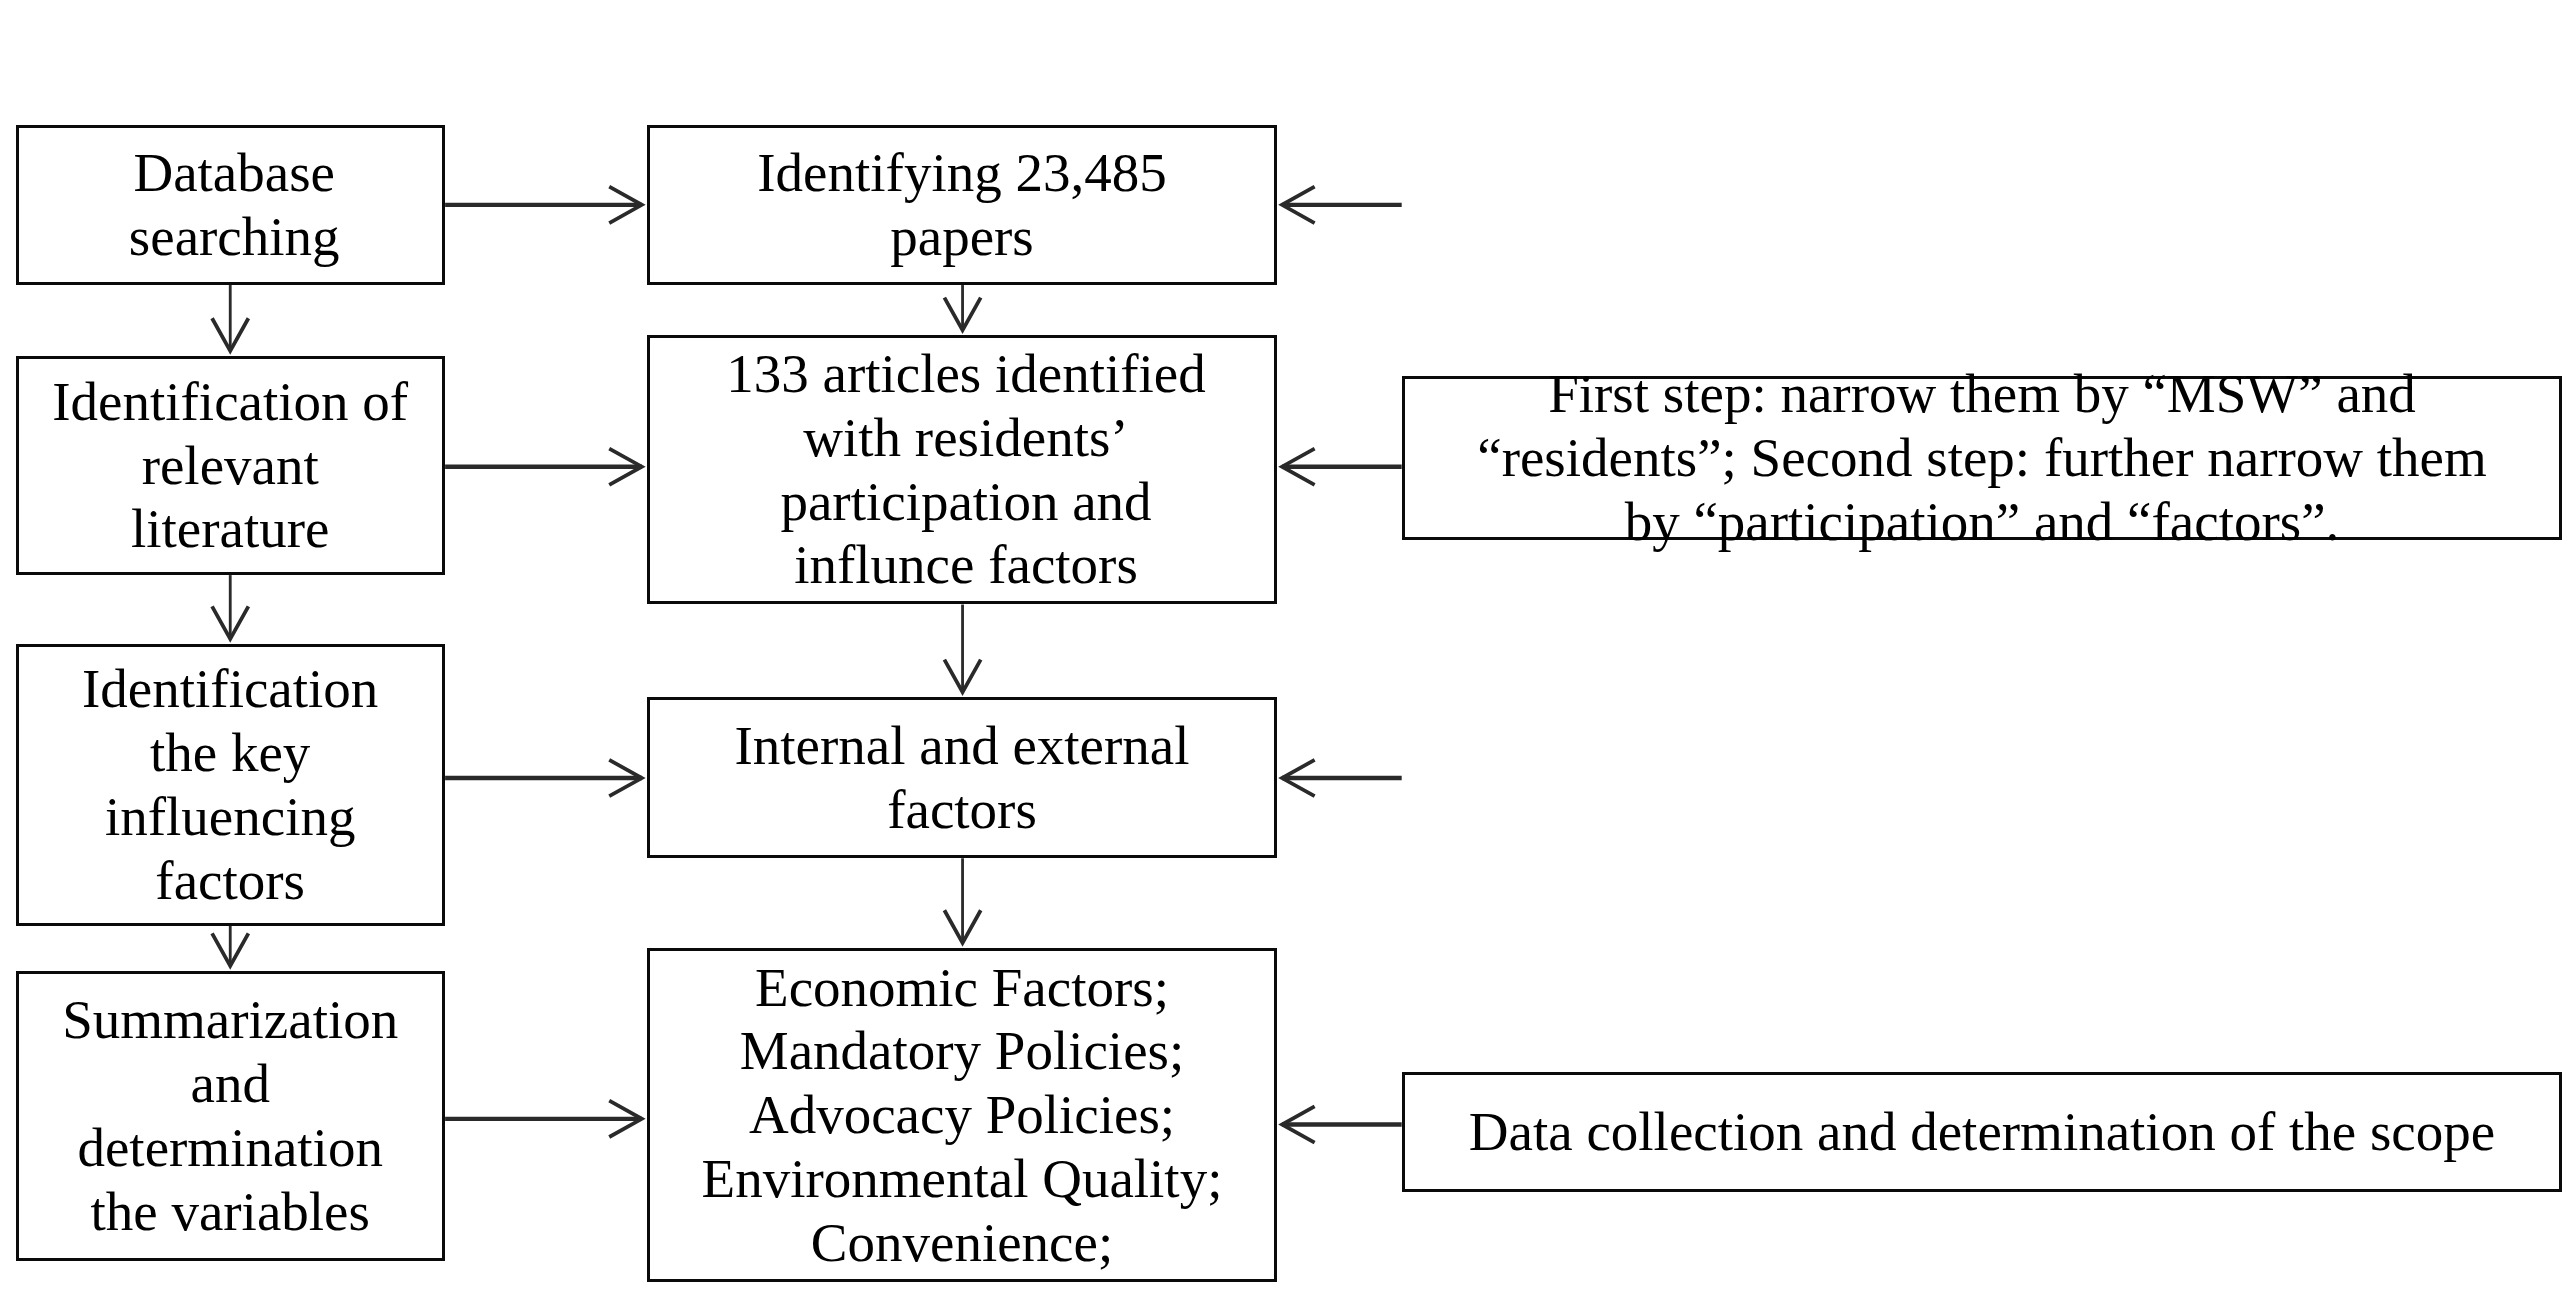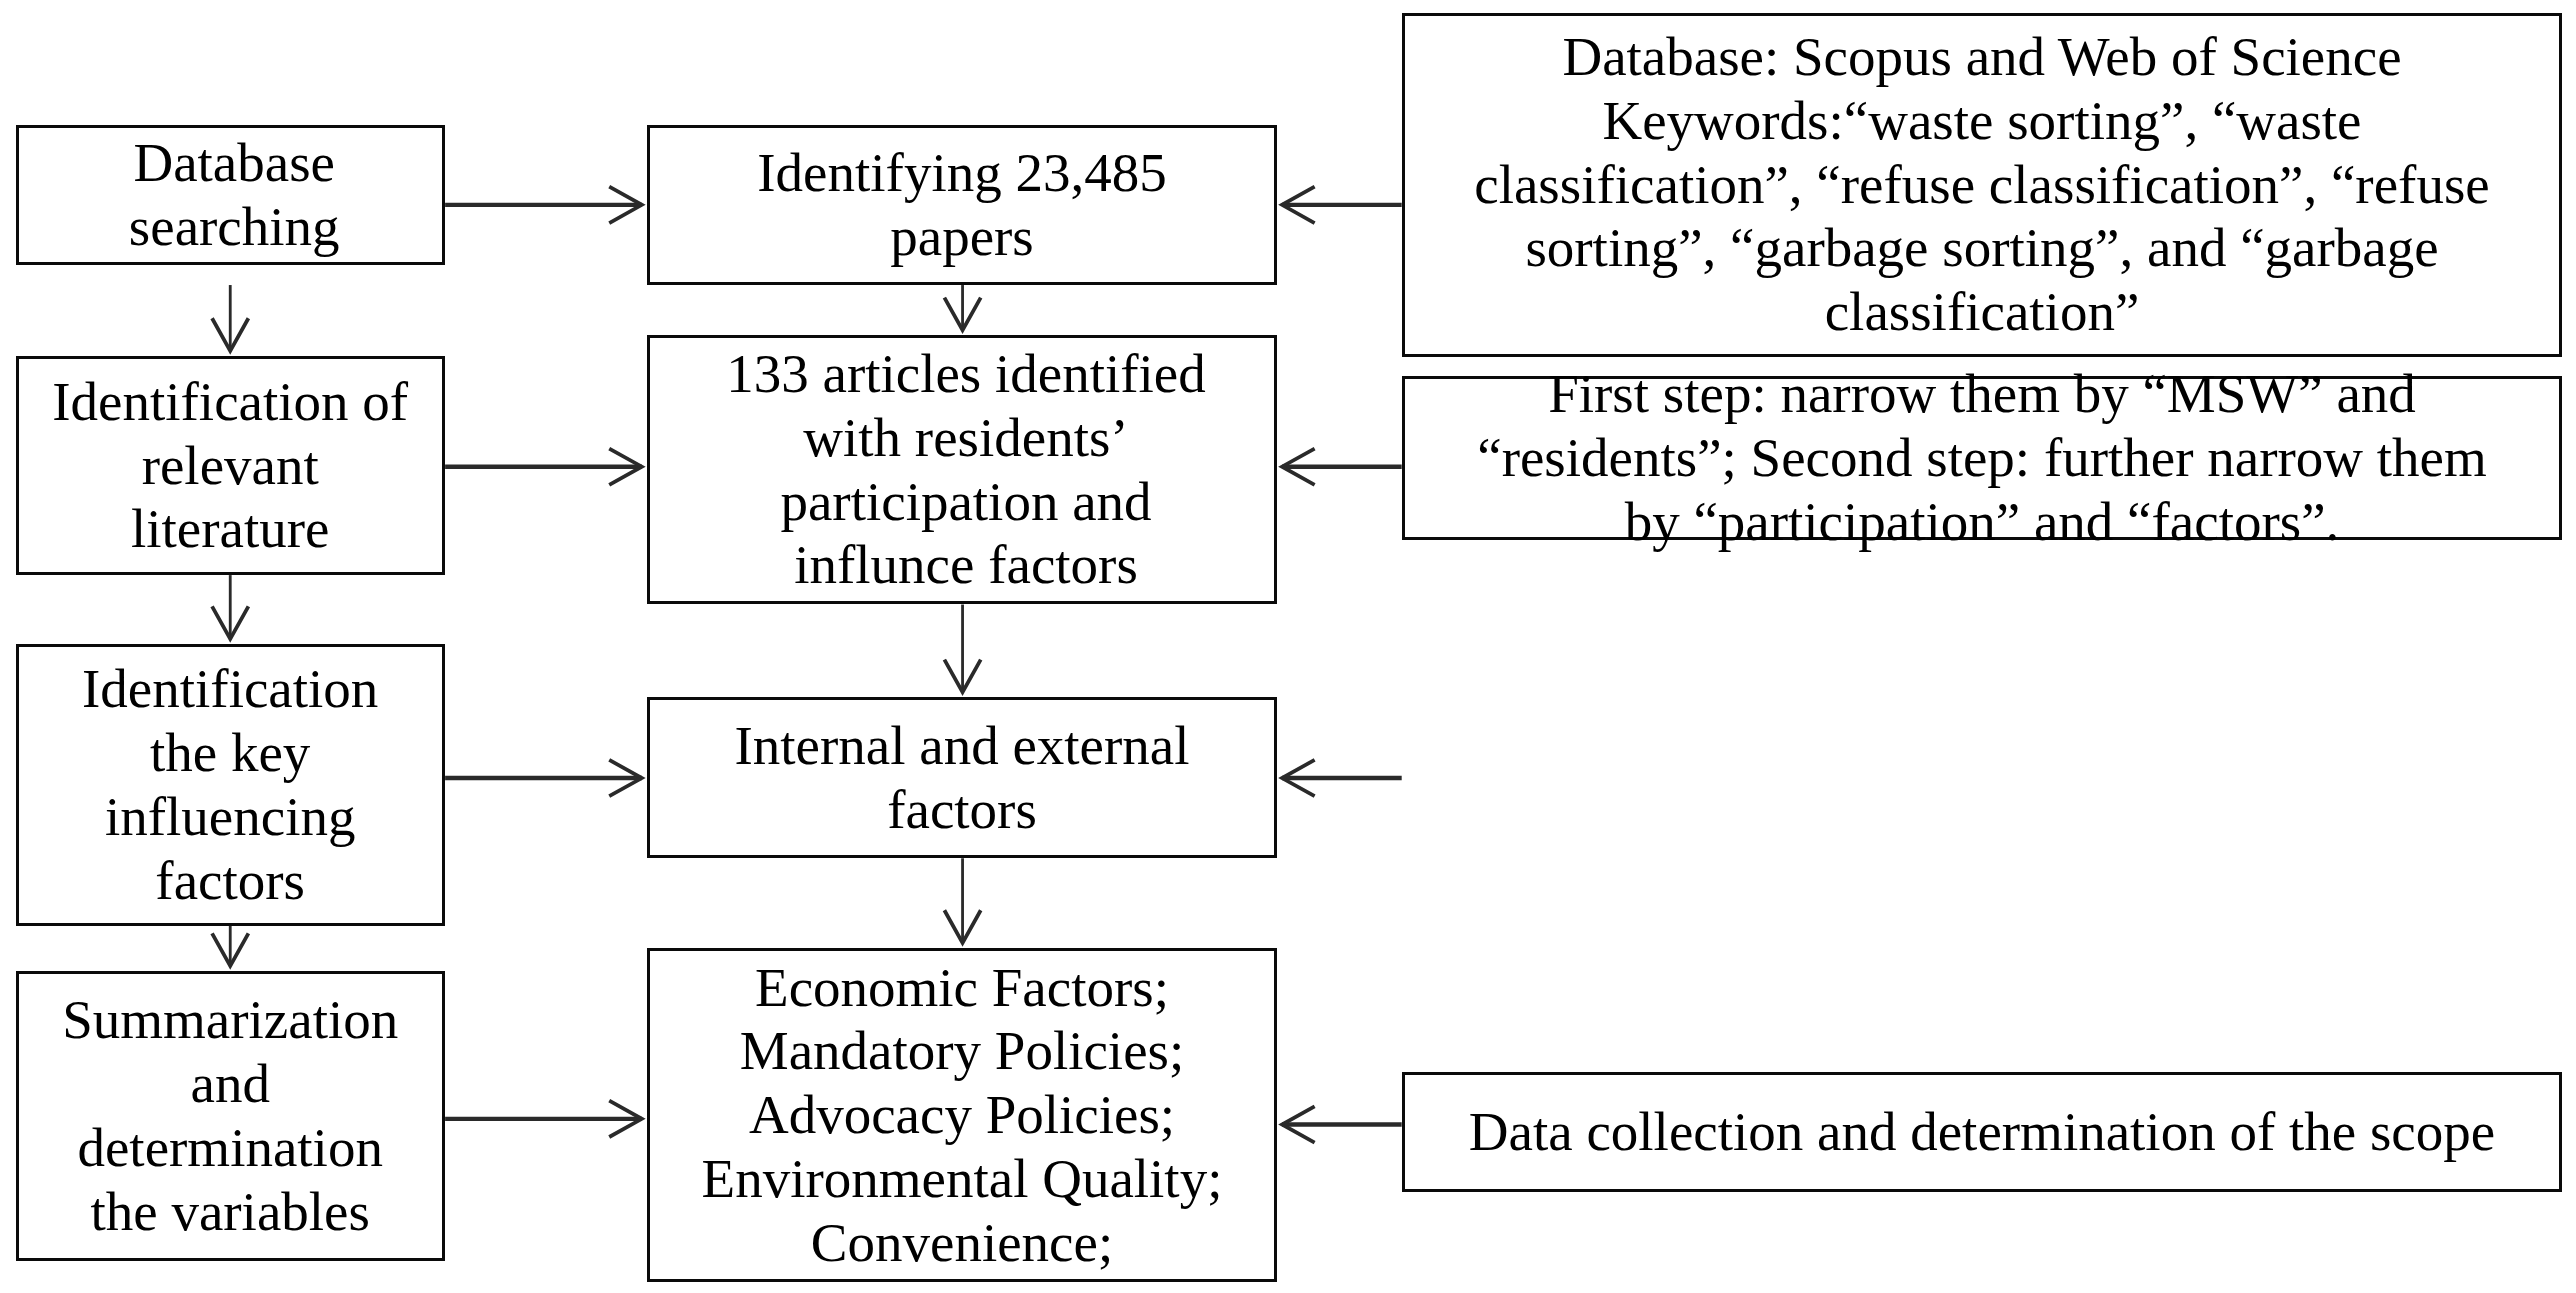--- a/index.html
+++ b/index.html
@@ -28,21 +28,21 @@
   }
   .box-text{
     white-space:pre;
     text-align:center;
     font-size:55px;
     line-height:1.16;
     padding:0 6.3px;
   }
   
   .L{left:15.7px;width:429px;}
-  #box-l1{top:125px;height:140px;padding-left:8px;}
+  #box-l1{top:125px;height:160px;padding-left:8px;}
   #box-l2{top:356px;height:219px;}
   #box-l3{top:644px;height:282px;}
   #box-l4{top:971px;height:290px;}
   
   .M{left:647px;width:630px;}
   #box-m1{top:125px;height:160px;}
   #box-m2{top:335px;height:269px;padding-left:8px;}
   #box-m3{top:697px;height:161px;}
   #box-m4{top:948px;height:334px;}
   
@@ -99,27 +99,20 @@
 factors</div>
   </div>
   <div class="box M" id="box-m4">
     <div class="box-text">Economic Factors;
 Mandatory Policies;
 Advocacy Policies;
 Environmental Quality;
 Convenience;</div>
   </div>
 
-  <div class="box R" id="box-r1">
-    <div class="box-text">Database: Scopus and Web of Science
-Keywords:“waste sorting”, “waste
-classification”, “refuse classification”, “refuse
-sorting”, “garbage sorting”, and “garbage
-classification”</div>
-  </div>
   <div class="box R" id="box-r2">
     <div class="box-text">First step: narrow them by “MSW” and
 “residents”; Second step: further narrow them
 by “participation” and “factors”.</div>
   </div>
   <div class="box R" id="box-r4">
     <div class="box-text">Data collection and determination of the scope</div>
   </div>
 
   <svg id="arrow-layer" viewBox="0 0 4111 2064" xmlns="http://www.w3.org/2000/svg">

